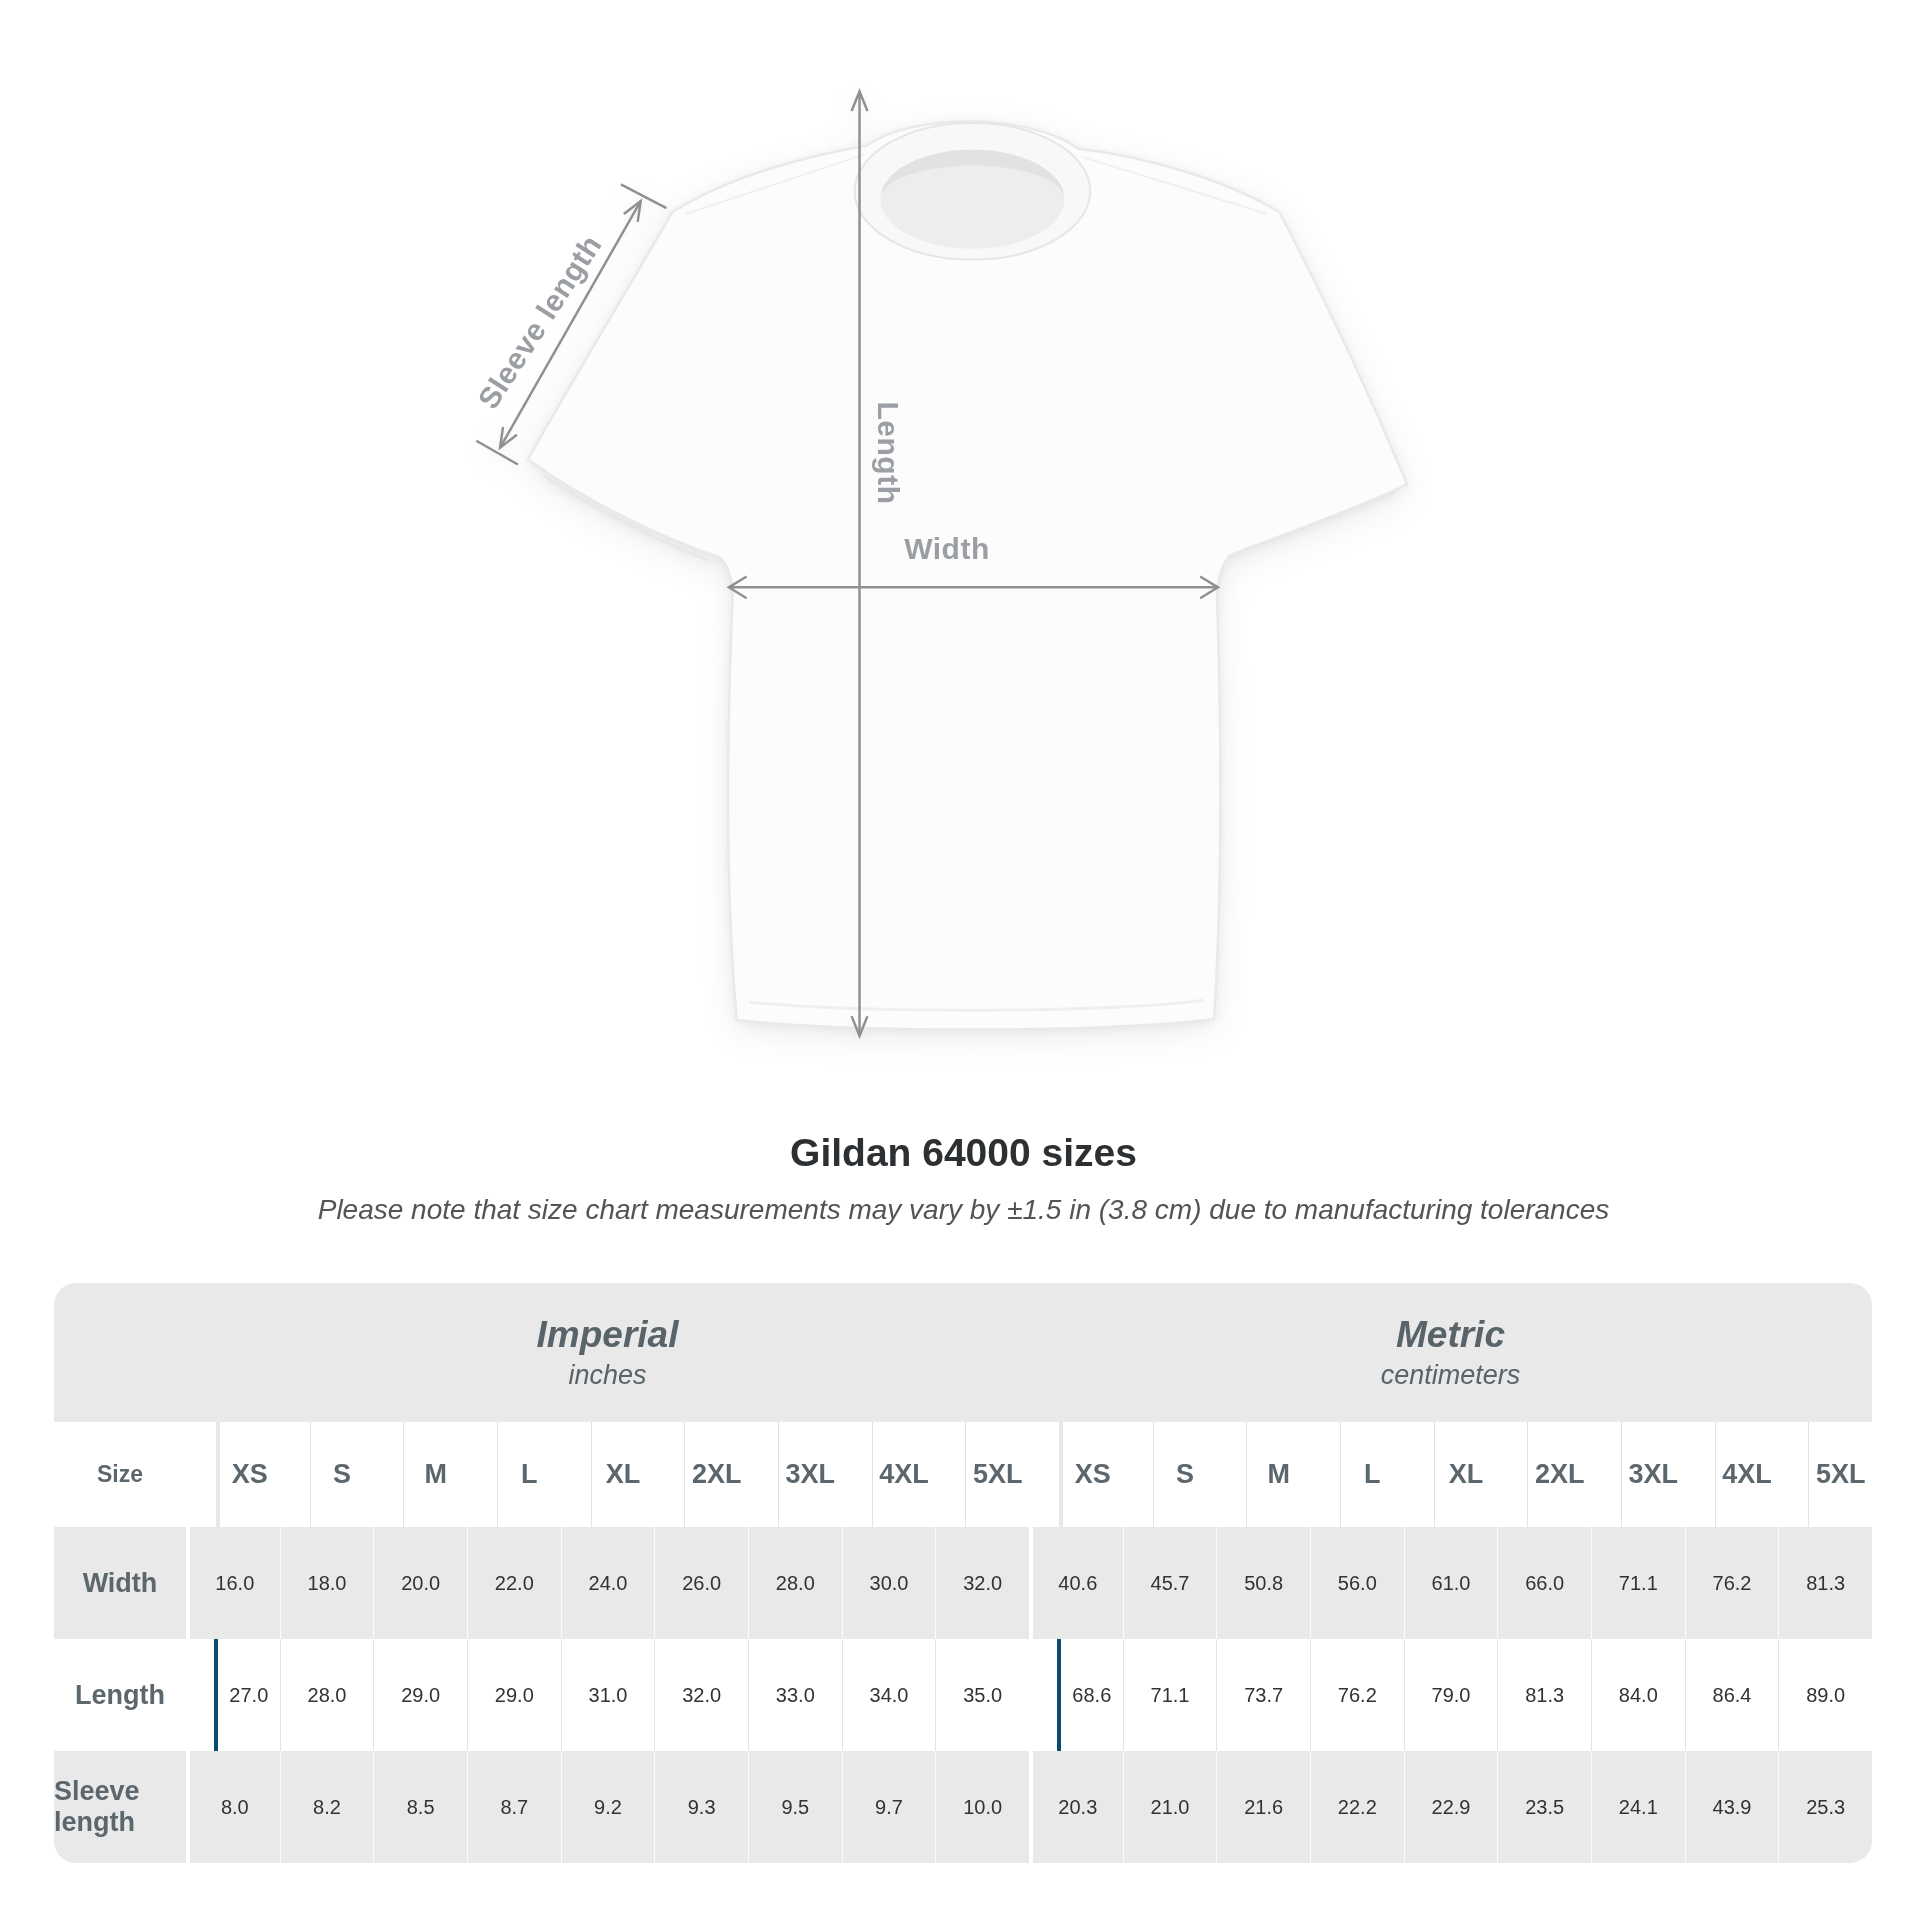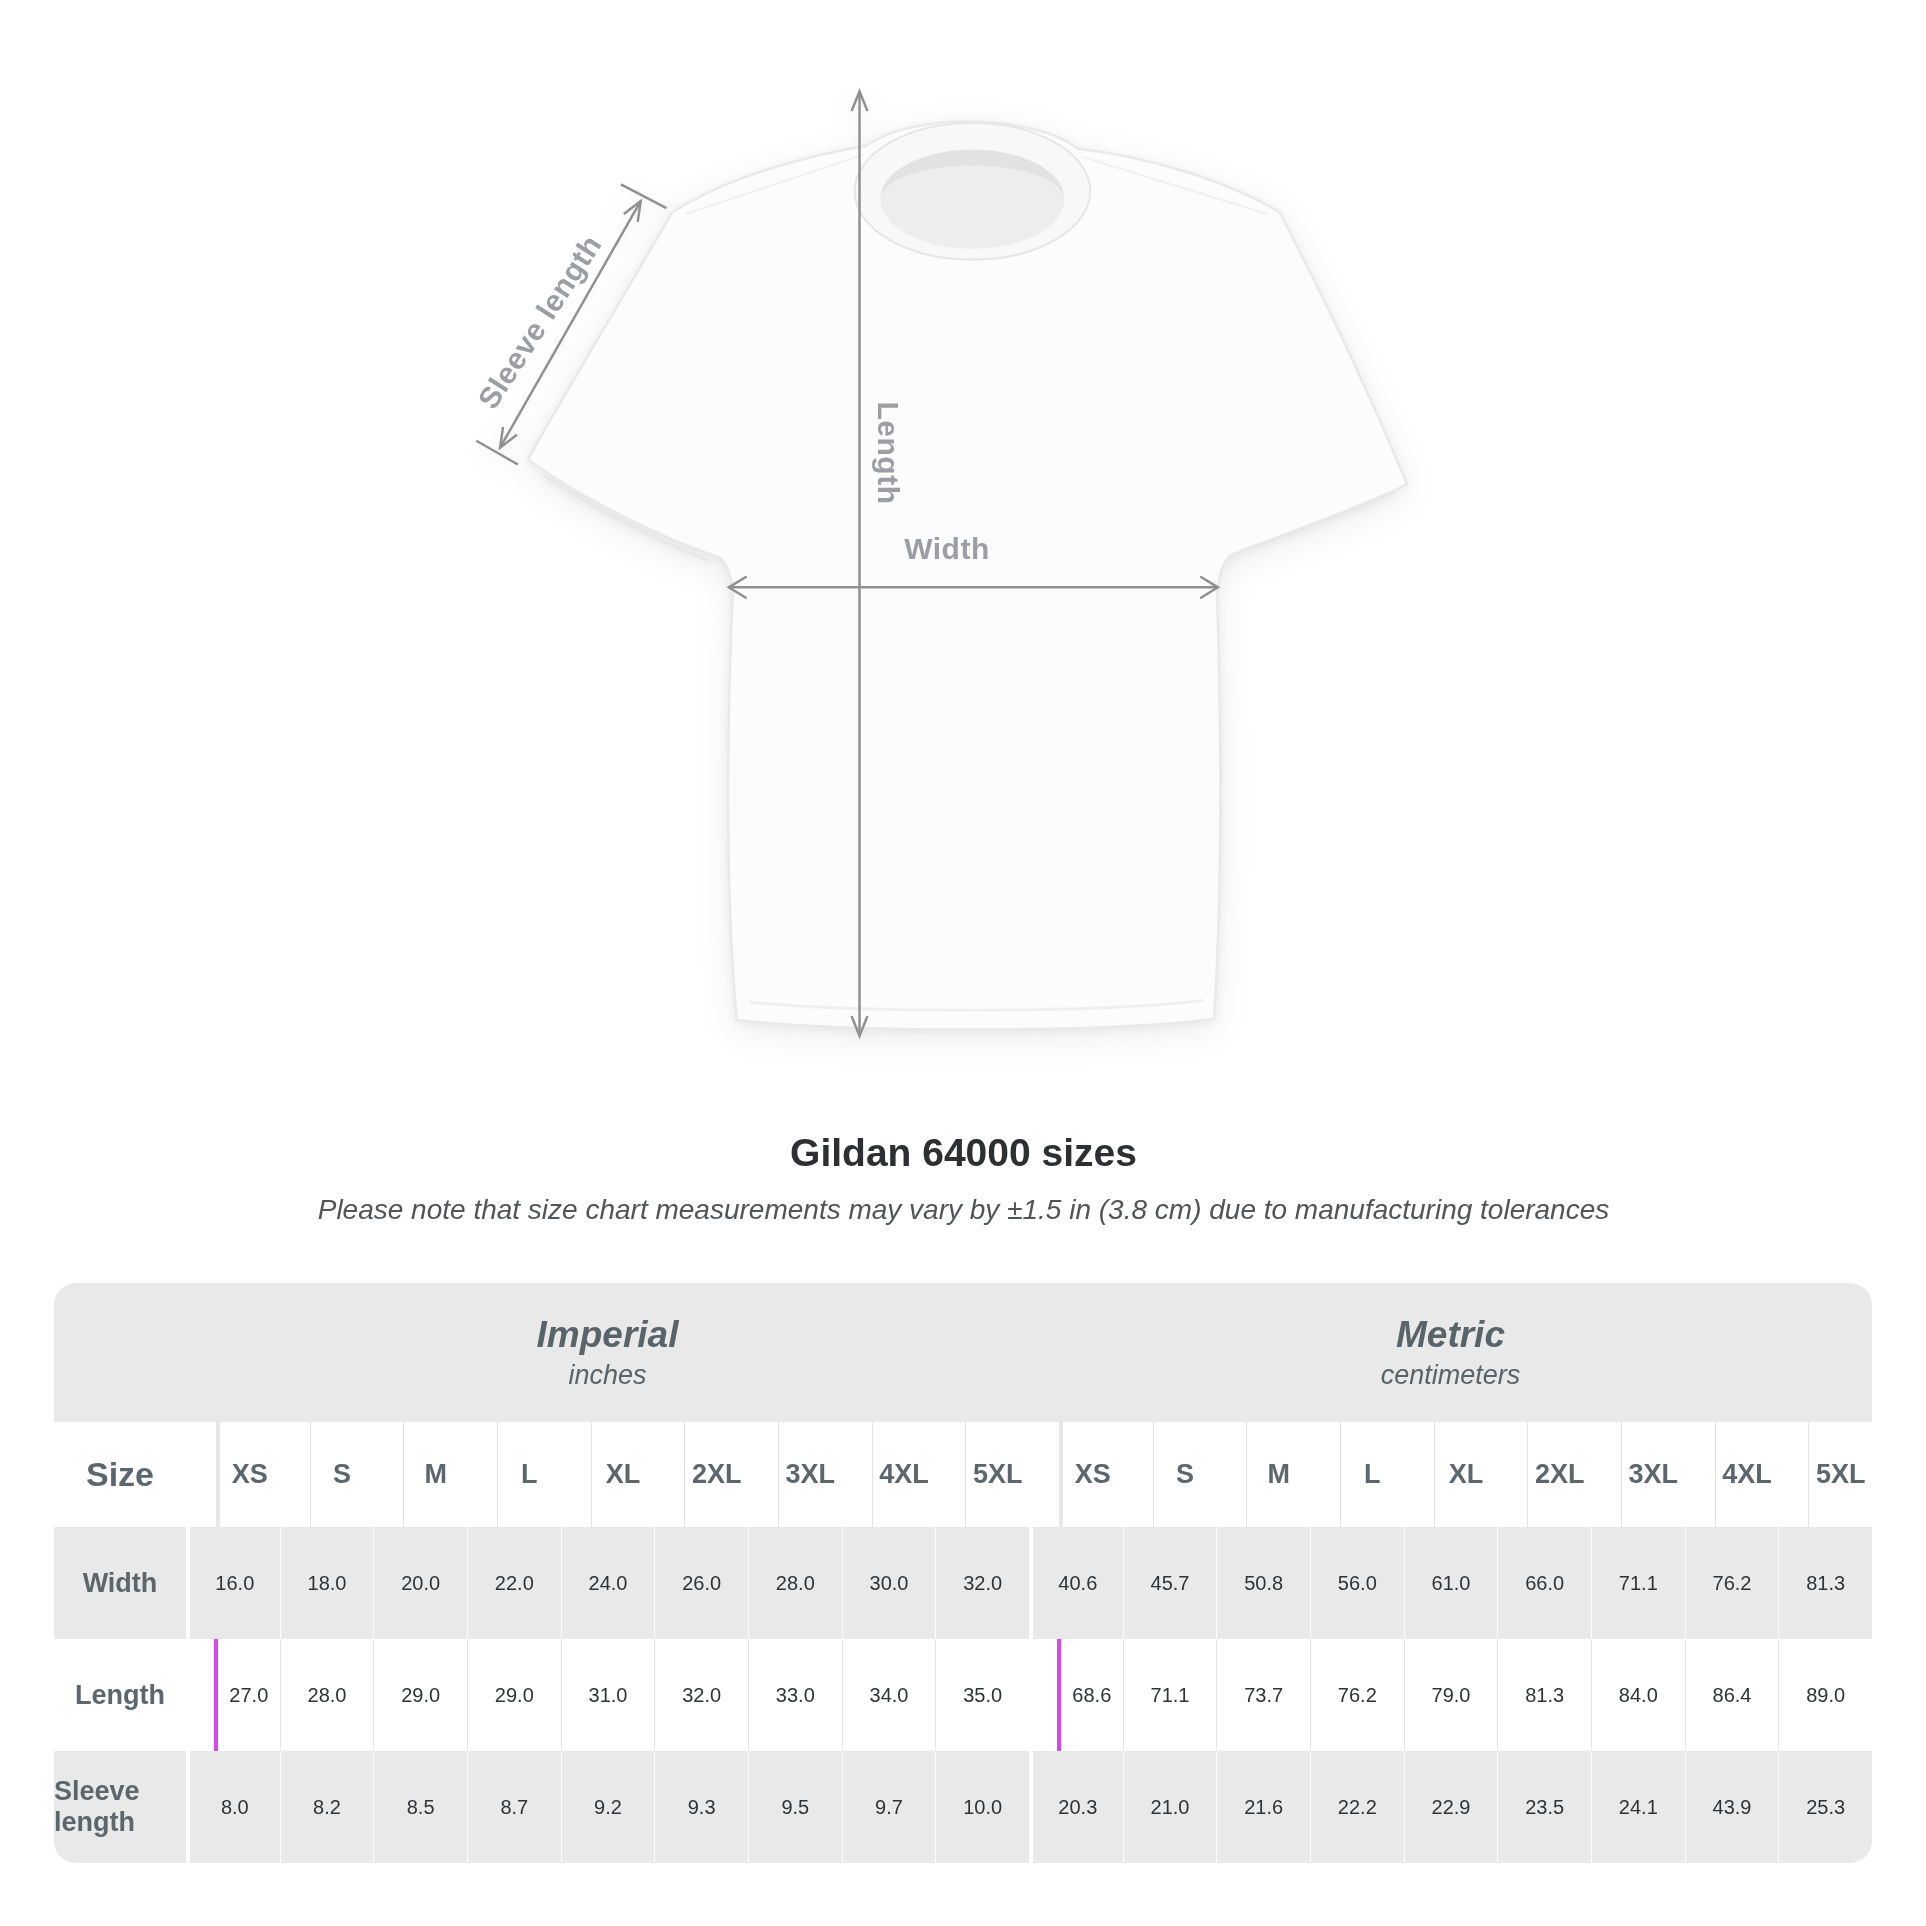--- a/index.html
+++ b/index.html
@@ -41,29 +41,29 @@
   .band { display:grid; grid-template-columns:132px 1fr 1fr; background:#e9e9e9; height:139px; }
   .band-group { display:flex; flex-direction:column; align-items:center; justify-content:center; gap:4px; }
   .band-title { font-style:italic; font-weight:bold; font-size:37px; color:#59636a; }
   .band-sub   { font-style:italic; font-size:27px; color:#59636a; }
 
   .cell { display:flex; align-items:center; justify-content:center; }
 
   .header-row { height:105px; background:#ffffff; }
   .hcell { font-weight:bold; font-size:27px; color:#5c666d; border-left:1px solid #e2e2e2;margin-left:30px; }
   .hcell.group-start { border-left:4px solid #e7e7e7; }
-  .corner-cell { font-weight:bold; font-size:34px; color:#5c666d; }
+  .corner-cell { font-weight:bold; font-size:23px; color:#5c666d; }
 
   .drow { height:112px; }
   .drow.gray  { background:#e9e9e9; }
   .drow.white { background:#ffffff; }
   .rowlabel { font-weight:bold; font-size:27px; color:#5c666d; }
   .vcell { font-size:20px; color:#303336; }
   .drow.white .vcell { border-left:1px solid #e4e4e4; }
-  .drow.white .vcell.group-start { border-left:4px solid #d946ef;margin-left:28px; }
+  .drow.white .vcell.group-start { border-left:4px solid #0c4a6e;margin-left:28px; }
   .drow.gray  .vcell { border-left:1px solid rgba(255,255,255,0.85); }
   .drow.gray  .vcell.group-start { border-left:4px solid #ffffff; }
 </style>
 </head>
 <body>
 
 <div class="figure">
   <svg class="shirt-svg" width="1927" height="1139" viewBox="0 0 1946 1150">
 
     <g>

